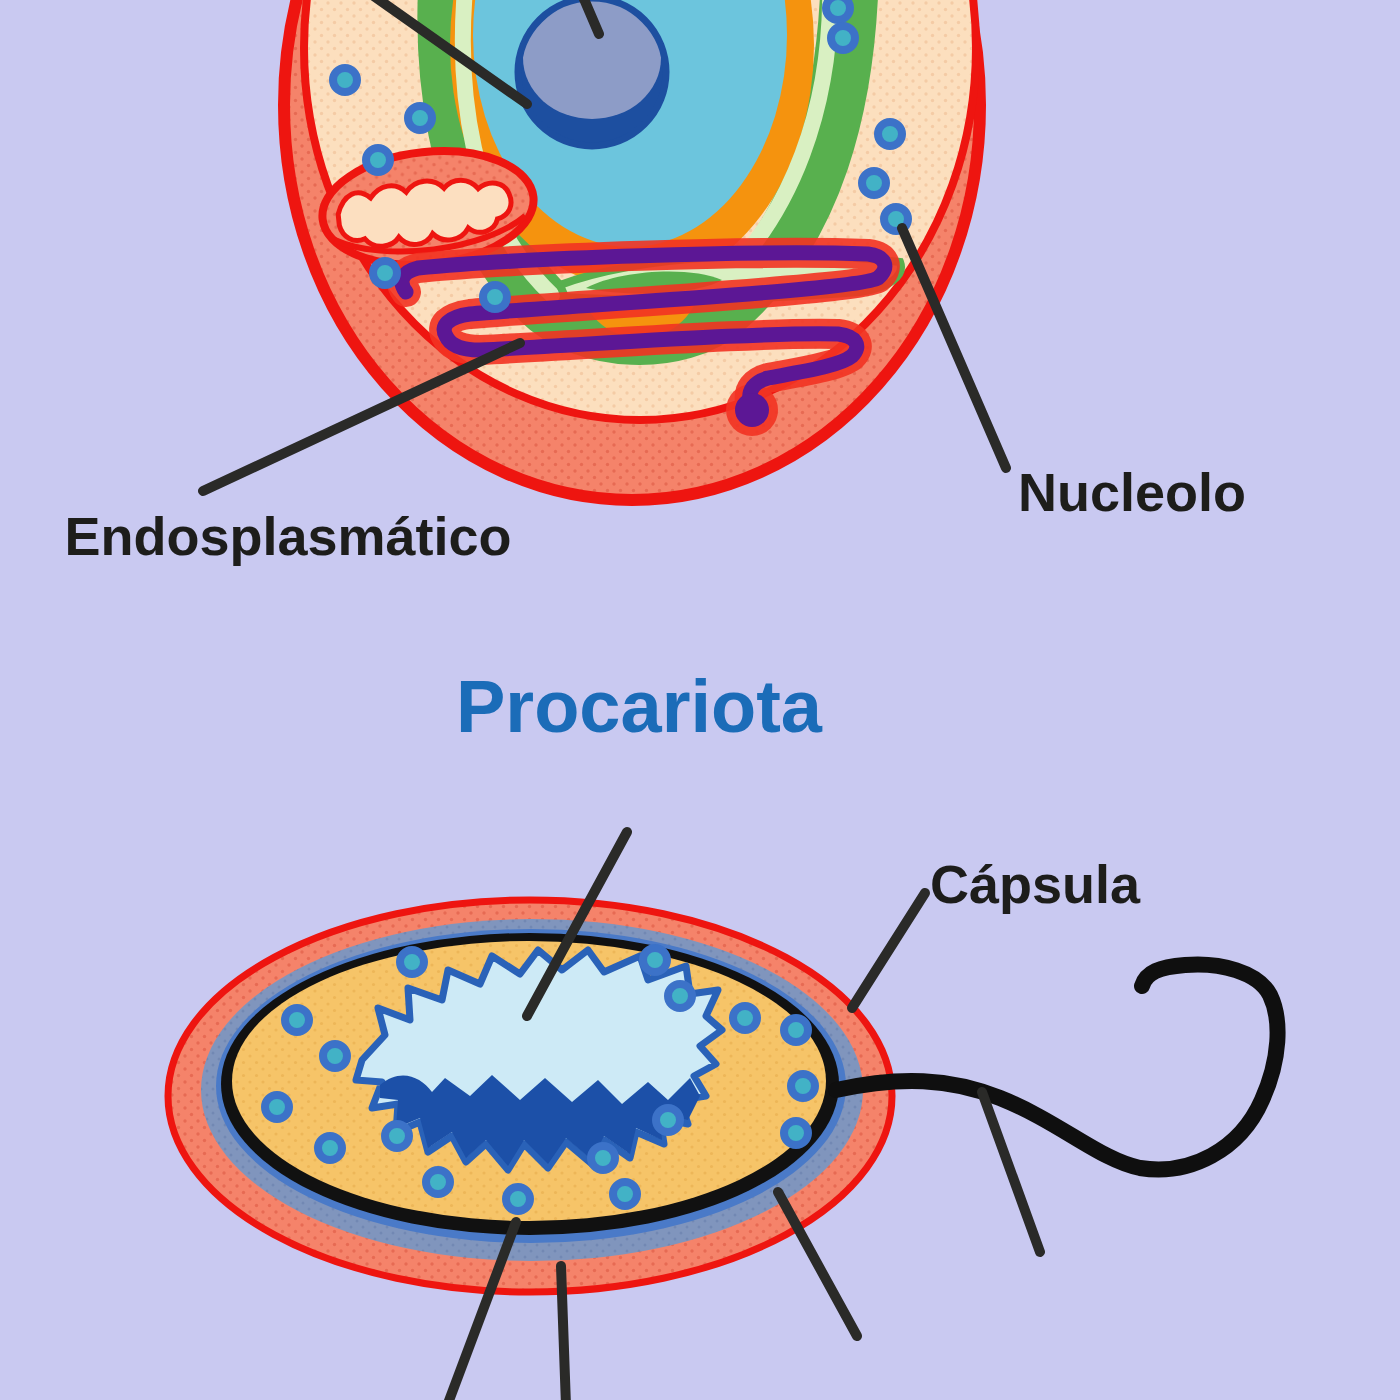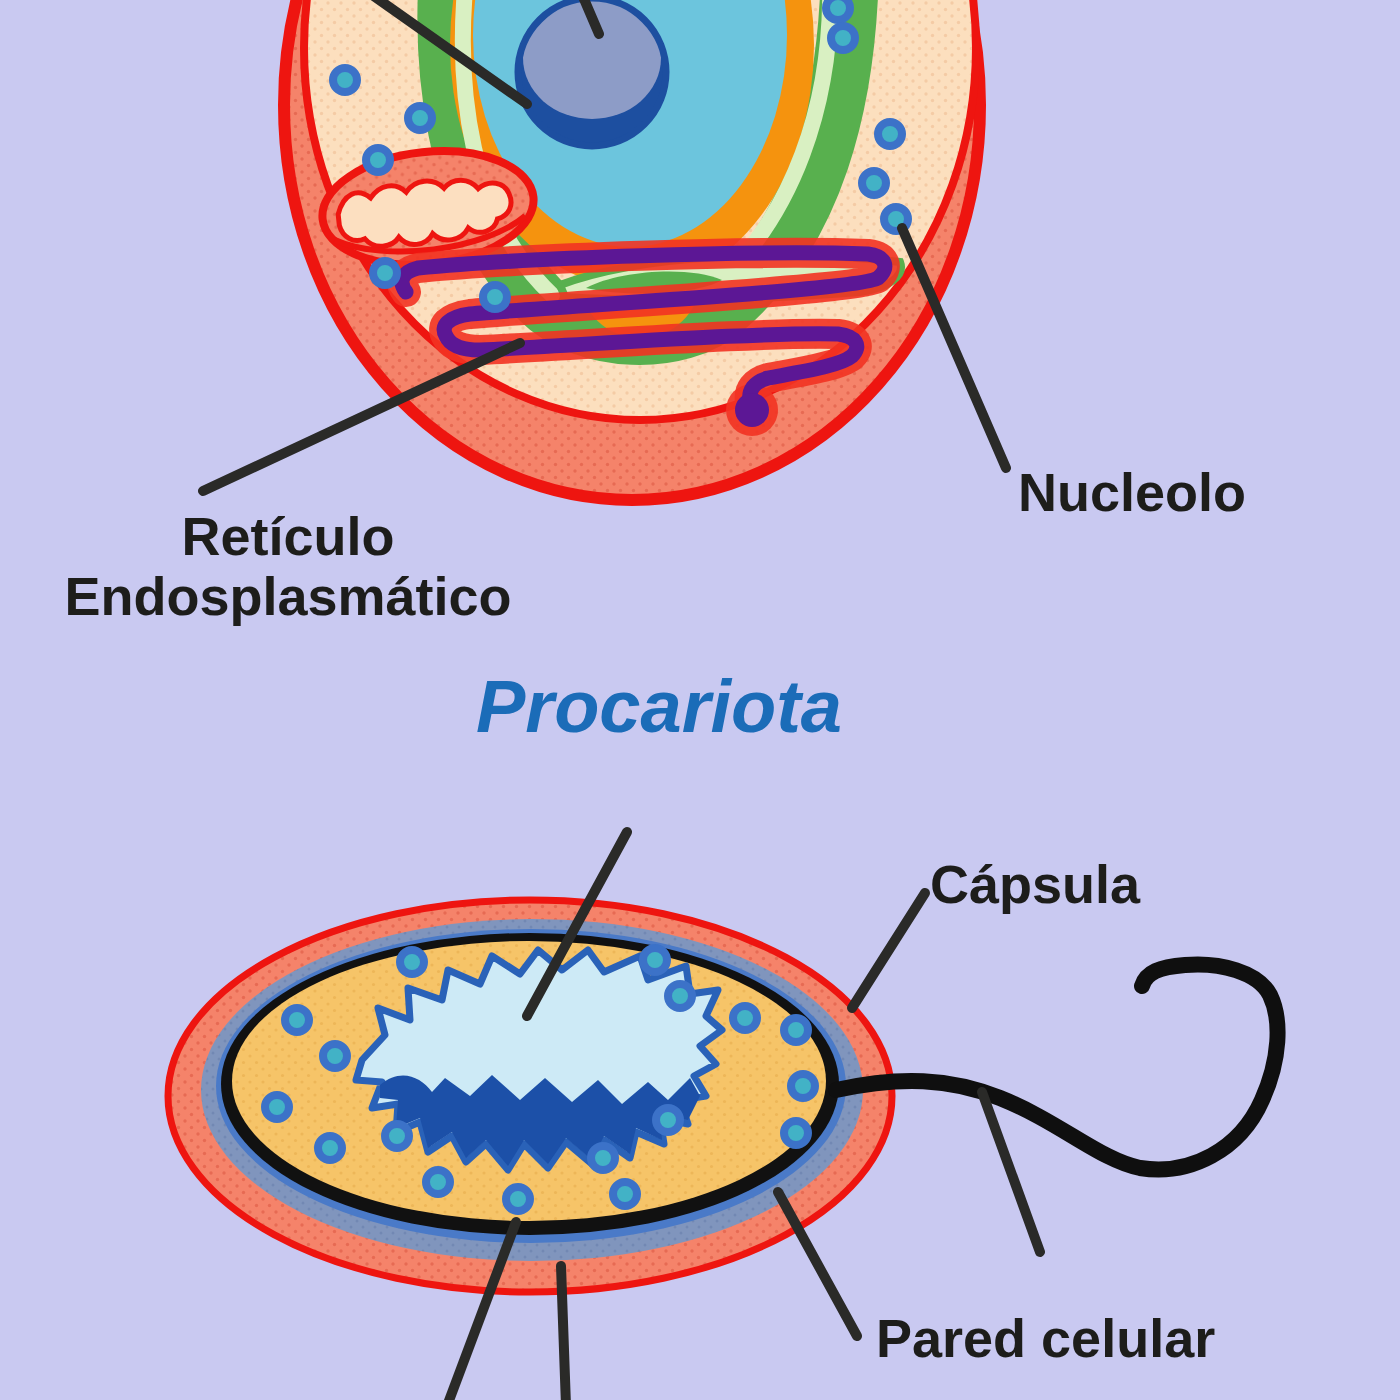--- a/index.html
+++ b/index.html
@@ -181,27 +181,25 @@
     <line x1="627" y1="832" x2="527" y2="1016"></line>
     <line x1="925" y1="893" x2="852" y2="1008"></line>
     <line x1="1040" y1="1252" x2="982" y2="1092"></line>
     <line x1="857" y1="1336" x2="778" y2="1192"></line>
     <line x1="516" y1="1222" x2="447" y2="1406"></line>
     <line x1="561" y1="1266" x2="566" y2="1406"></line>
   </g>
 </svg>
 
 <div class="lbl center" style="left:48px;top:506px;width:480px;">
-  <div>Retículo</div>
   <div>Endosplasmático</div>
 </div>
 
 <div class="lbl" style="left:1018px;top:462px;">Nucleolo</div>
 
-<div class="title" style="left:476px;top:664px;font-style:italic;">Procariota</div>
+<div class="title" style="left:456px;top:664px;">Procariota</div>
 
 
 <div class="lbl" style="left:930px;top:854px;">Cápsula</div>
 
 
-<div class="lbl" style="left:876px;top:1308px;">Pared celular</div>
 
 </div>
 
 </body></html>

